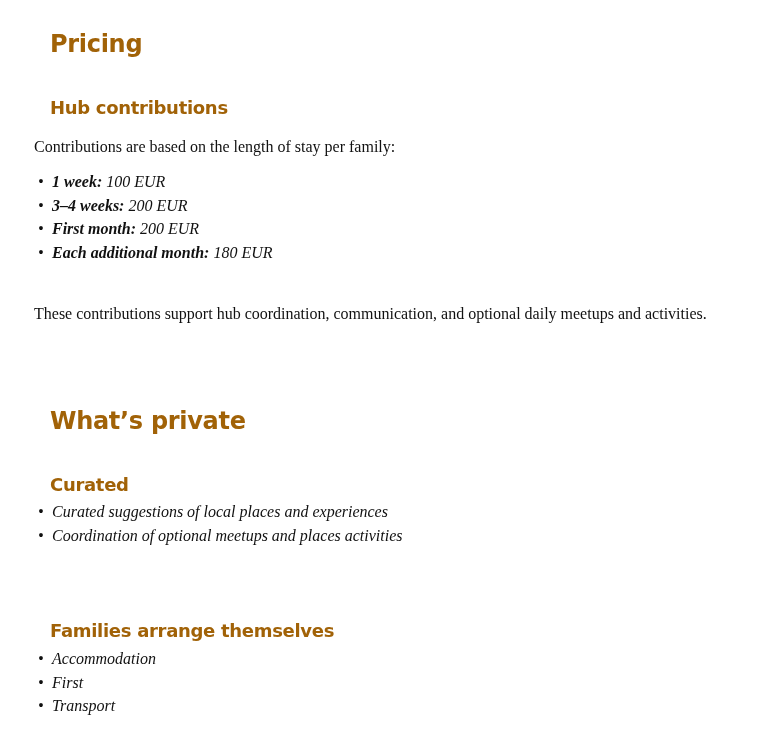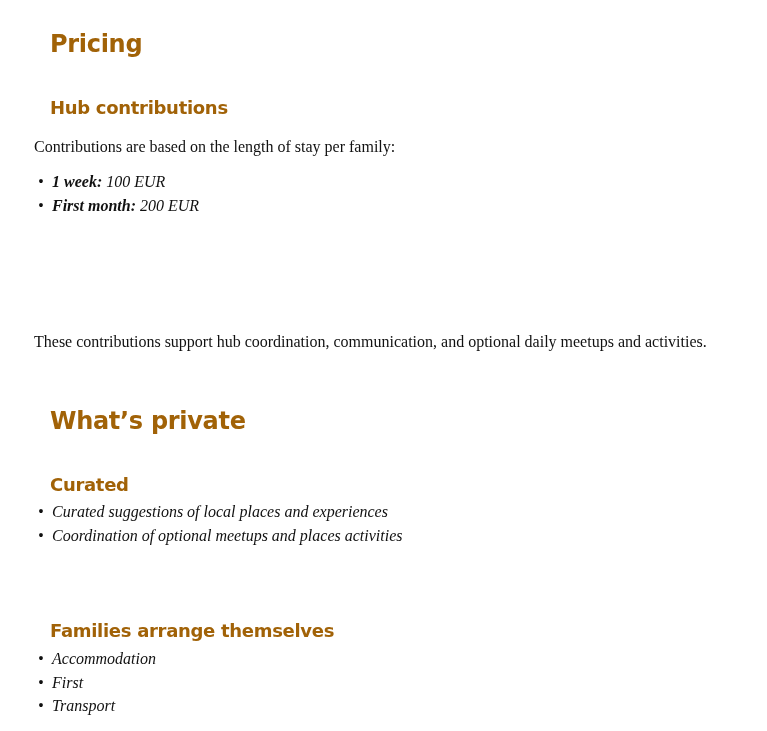--- a/index.html
+++ b/index.html
@@ -35,24 +35,26 @@
 <div class="page">
 
   <h2 class="h2" style="top:14px;">Pricing</h2>
 
   <h3 class="h3" style="top:81px;">Hub contributions</h3>
 
   <p style="top:123px;margin-top:12px;">Contributions are based on the length of stay per family:</p>
 
   <ul style="top:170px;">
     <li><b>1 week:</b><span> 100 EUR</span></li>
+    <li><b>3–4 weeks:</b><span> 200 EUR</span></li>
     <li><b>First month:</b><span> 200 EUR</span></li>
+    <li><b>Each additional month:</b><span> 180 EUR</span></li>
   </ul>
 
-  <p style="top:302px;margin-top:28px;">These contributions support hub coordination, communication, and optional daily meetups and activities.</p>
+  <p style="top:302px;">These contributions support hub coordination, communication, and optional daily meetups and activities.</p>
 
   <h2 class="h2" style="top:391px;">What’s private</h2>
 
   <h3 class="h3" style="top:458px;">Curated</h3>
 
   <ul style="top:500px;">
     <li>Curated suggestions of local places and experiences</li>
     <li>Coordination of optional meetups and places activities</li>
   </ul>
 

